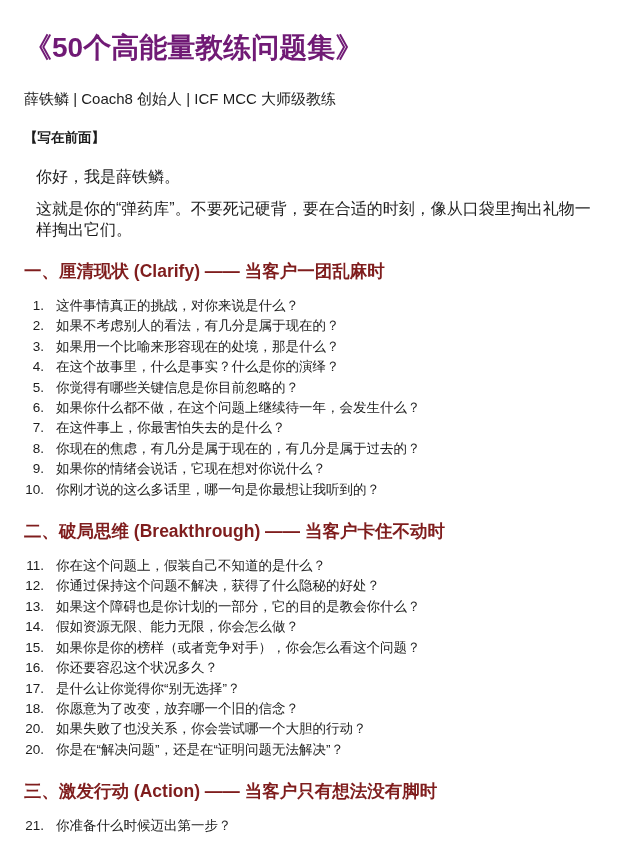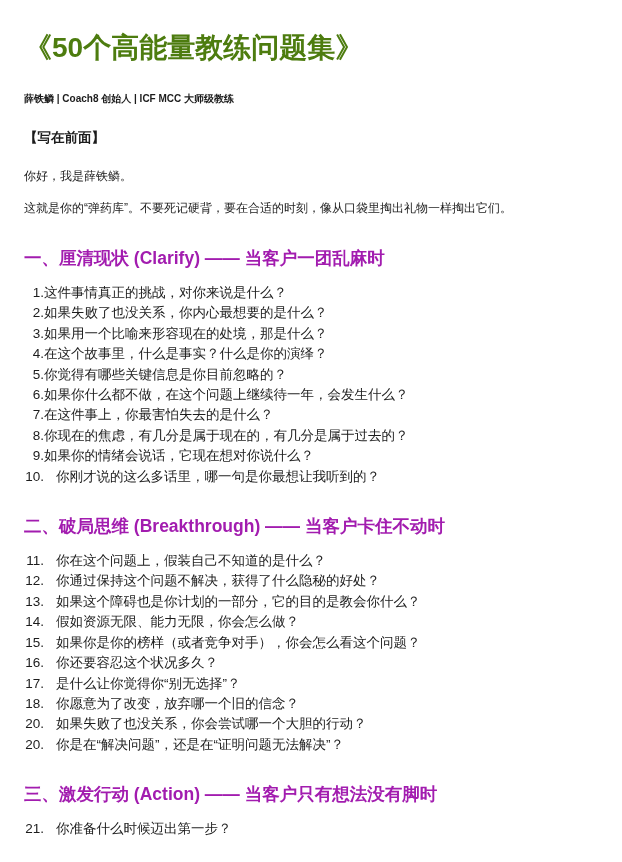--- a/index.html
+++ b/index.html
@@ -18,47 +18,47 @@
     box-sizing: border-box;
     width: 622px;
     height: 862px;
     padding: 30px 24px 0 24px;
   }
   h1.title {
     margin: 0 0 23px 0;
     font-size: 28px;
     line-height: 36px;
     font-weight: 700;
-    color: #4d7c0f;
+    color: #701a75;
     letter-spacing: 0;
   }
   p.byline {
     margin: 0 0 19px 0;
-    font-size: 10px;
+    font-size: 15px;
     line-height: 20px;
-    font-weight: 700;
+    font-weight: 400;
   }
   p.preface {
     margin: 0 0 18px 0;
     font-size: 13.5px;
     line-height: 20px;
     font-weight: 700;
   }
   .intro p {
-    margin: 0 0 11px 0;
-    font-size: 12px;
+    margin: 0 0 11px 12px;
+    font-size: 16px;
     line-height: 21px;
     font-weight: 400;
   }
   h2.section-heading {
-    margin: 28px 0 13px 0;
+    margin: 20px 0 13px 0;
     font-size: 17.5px;
     line-height: 23px;
     font-weight: 700;
-    color: #a21caf;
+    color: #7f1d1d;
   }
   ol.question-list {
     margin: 0 0 2px 0;
     padding: 0;
     list-style: none;
   }
   ol.question-list li {
     display: flex;
     align-items: flex-start;
     margin: 0;
@@ -67,21 +67,21 @@
     font-weight: 400;
   }
   .q-num {
     flex: 0 0 auto;
     display: inline-block;
     width: 20px;
     text-align: right;
     white-space: nowrap;
   }
   .q-text { flex: 1 1 auto; }
-  li.gap-wide  .q-text { margin-left: 0; }
+  li.gap-wide  .q-text { margin-left: 12px; }
   li.gap-narrow .q-text { margin-left: 12px; }
 </style>
 </head>
 <body>
 
 <div class="doc">
   <h1 class="title">《50个高能量教练问题集》</h1>
   <p class="byline">薛铁鳞 | Coach8 创始人 | ICF MCC 大师级教练</p>
   <p class="preface">【写在前面】</p>
   <div class="intro" id="intro">
@@ -91,21 +91,21 @@
   <div id="sections">
       <section>
         <h2 class="section-heading">一、厘清现状 (Clarify) —— 当客户一团乱麻时</h2>
         <ol class="question-list">
           <li class="gap-wide">
             <span class="q-num">1.</span>
             <span class="q-text">这件事情真正的挑战，对你来说是什么？</span>
           </li>
           <li class="gap-wide">
             <span class="q-num">2.</span>
-            <span class="q-text">如果失败了也没关系，你内心最想要的是什么？</span>
+            <span class="q-text">如果不考虑别人的看法，有几分是属于现在的？</span>
           </li>
           <li class="gap-wide">
             <span class="q-num">3.</span>
             <span class="q-text">如果用一个比喻来形容现在的处境，那是什么？</span>
           </li>
           <li class="gap-wide">
             <span class="q-num">4.</span>
             <span class="q-text">在这个故事里，什么是事实？什么是你的演绎？</span>
           </li>
           <li class="gap-wide">

